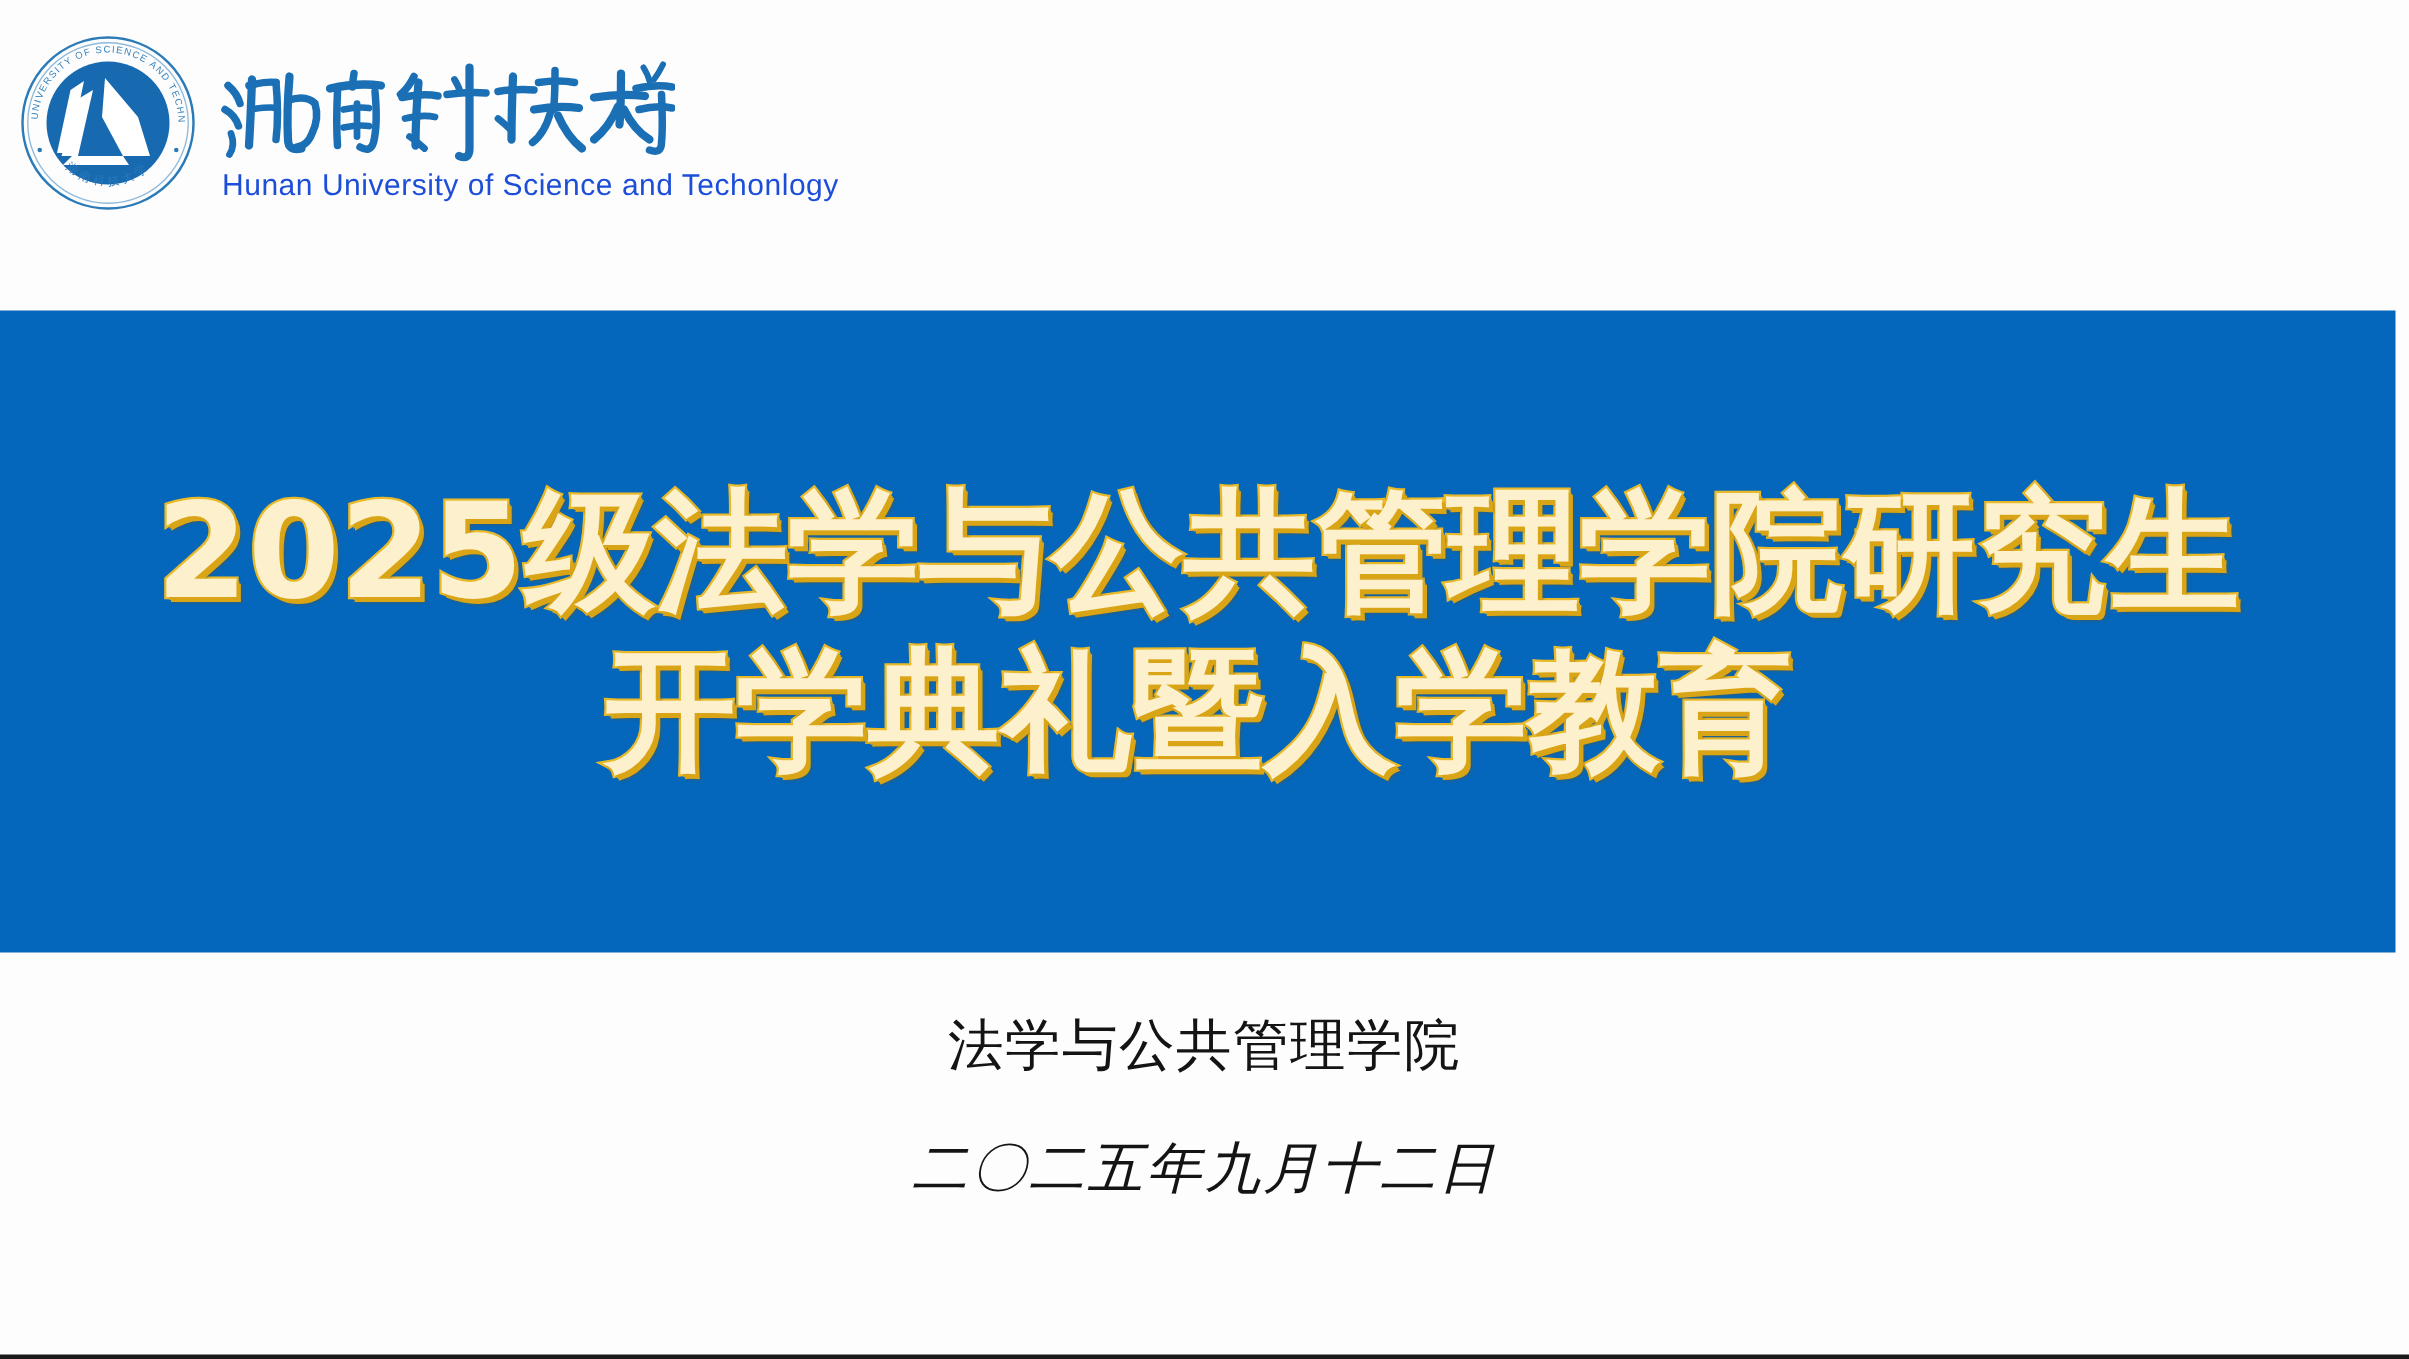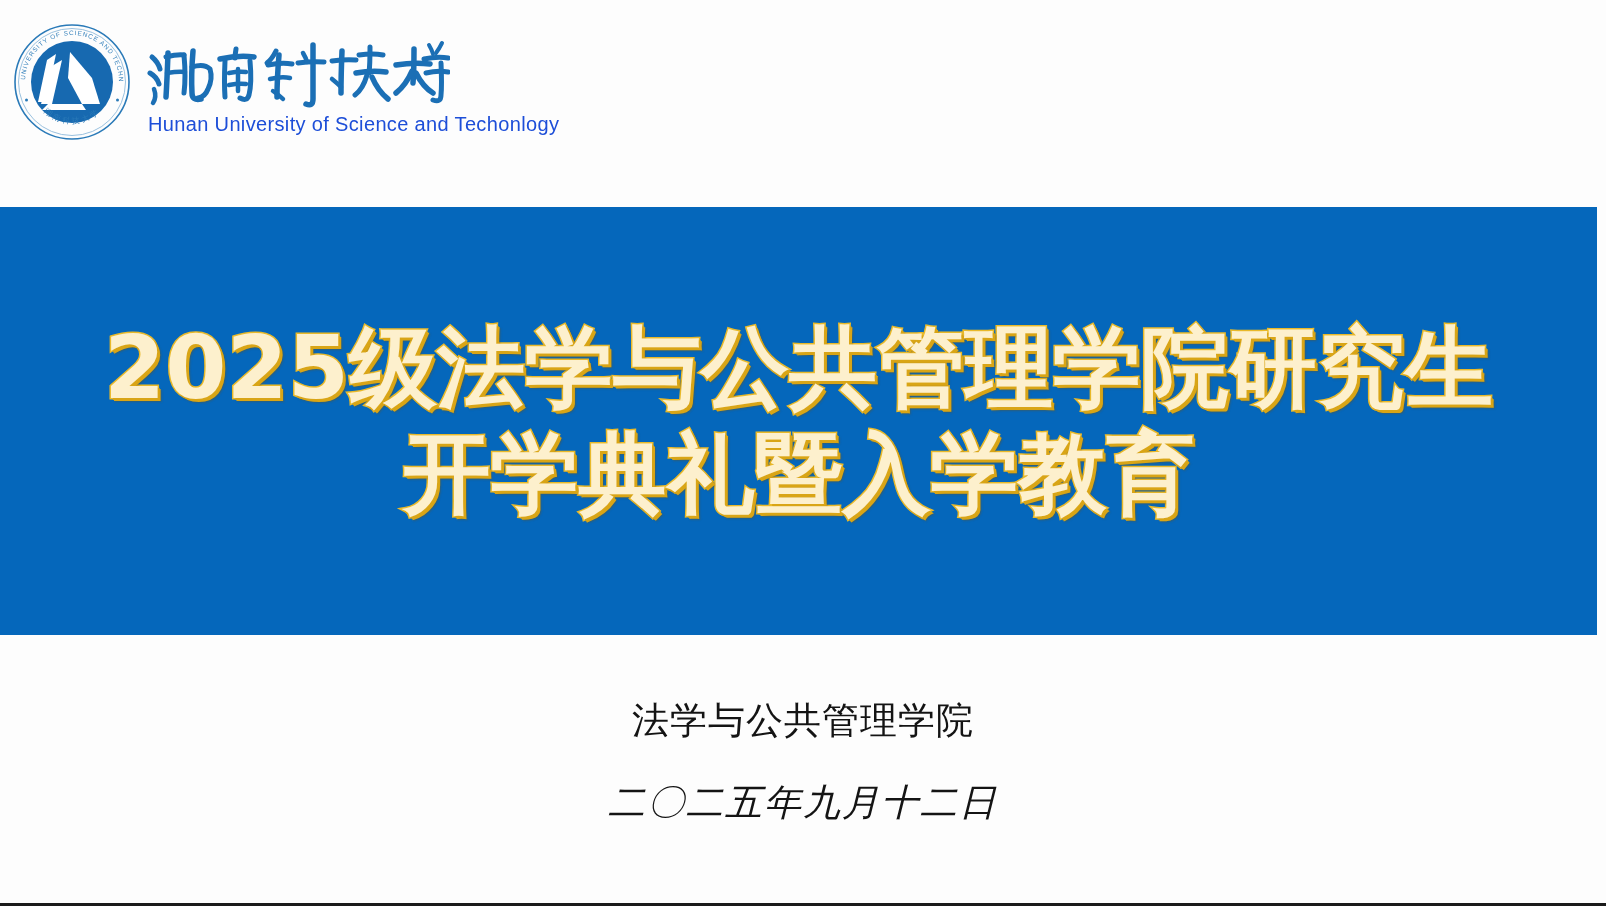--- a/index.html
+++ b/index.html
@@ -94,21 +94,21 @@
   }
 
   .banner-title-line.line-2 {
     margin-top: 2px;
   }
 
   
   .footer-block {
     position: absolute;
     left: 0;
-    top: 702px;
+    top: 678px;
     width: 1606px;
     text-align: center;
   }
 
   .footer-line {
     font-family: "DejaVu Sans", "Liberation Sans", sans-serif;
     font-size: 37px;
     line-height: 1.0;
     color: #141414;
     letter-spacing: 1px;

